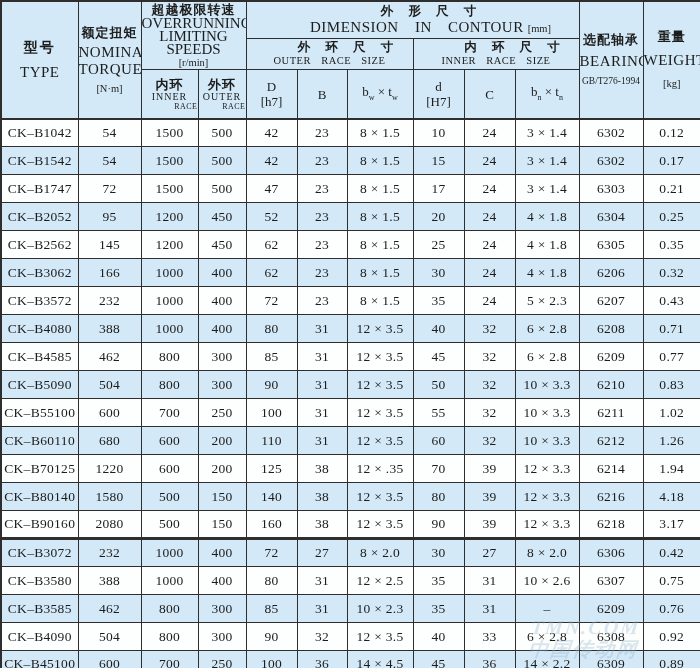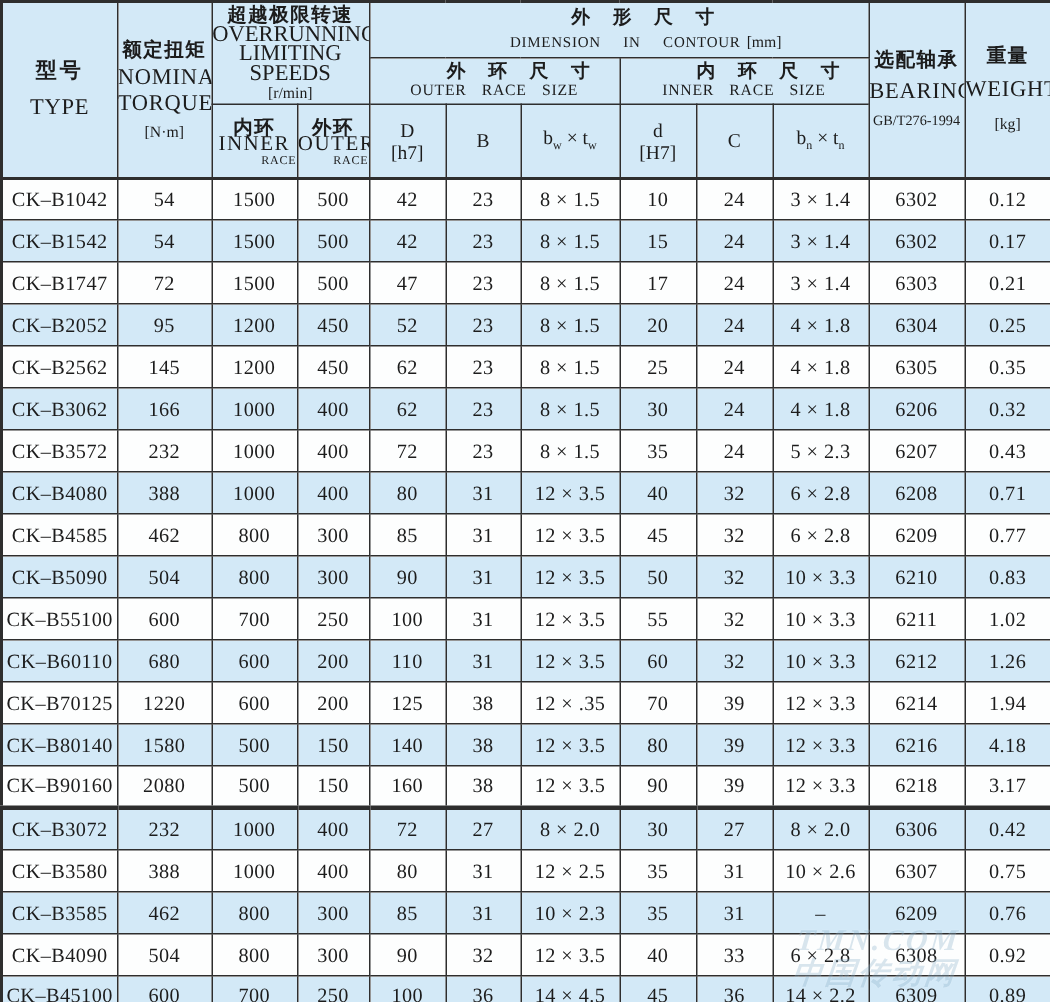--- a/index.html
+++ b/index.html
@@ -21,23 +21,23 @@
   tbody tr{height:28px;border-radius:13px;}
   tbody tr:nth-child(odd){background:var(--bg_white);}
   tbody tr:nth-child(even){background:var(--bg_blue);}
   tbody tr:nth-child(16) td{border-top:3px solid var(--border);}
   tbody td{font-size:13.5px;letter-spacing:.3px;}
   .l{display:block;}
   .zh{font-weight:bold;font-size:13px;line-height:15px;letter-spacing:1px;}
   .zh-big{font-weight:bold;font-size:14px;line-height:16px;letter-spacing:2px;}
   .zh-sp{font-weight:bold;font-size:12.5px;line-height:14px;letter-spacing:6px;margin-left:38px;}
   .en{font-size:15px;line-height:13px;letter-spacing:.5px;}
-  .en-xs{font-size:14px;line-height:10px;letter-spacing:1px;}
+  .en-xs{font-size:10px;line-height:10px;letter-spacing:1px;}
   .en-xxs{font-size:8px;line-height:9px;letter-spacing:.5px;text-align:right;}
-  .en-ws{font-size:10px;line-height:13px;word-spacing:12px;letter-spacing:.5px;margin-left:36px;}
+  .en-ws{font-size:15px;line-height:13px;word-spacing:12px;letter-spacing:.5px;margin-left:36px;}
   .en-ws2{font-size:10.5px;line-height:13px;word-spacing:7px;letter-spacing:.5px;}
   .unit{font-size:10.5px;line-height:13px;}
   .std{font-size:9.5px;line-height:11px;letter-spacing:0;}
   .gap4{margin-top:4px;} .gap6{margin-top:6px;} .gap8{margin-top:8px;} .gap10{margin-top:10px;}
   .sym{font-size:13px;line-height:15px;}
   sub{font-size:8px;}
   .watermark{
     position:absolute;right:8px;bottom:8px;width:215px;text-align:center;
     font-style:italic;font-weight:bold;color:var(--watermark);opacity:.33;
     transform:skewX(-6deg);pointer-events:none;line-height:22px;font-size:20px;letter-spacing:2px;

